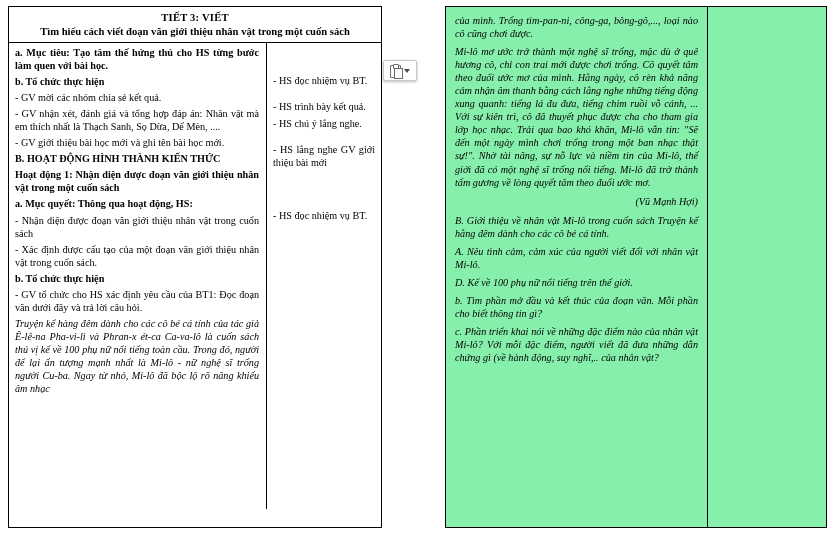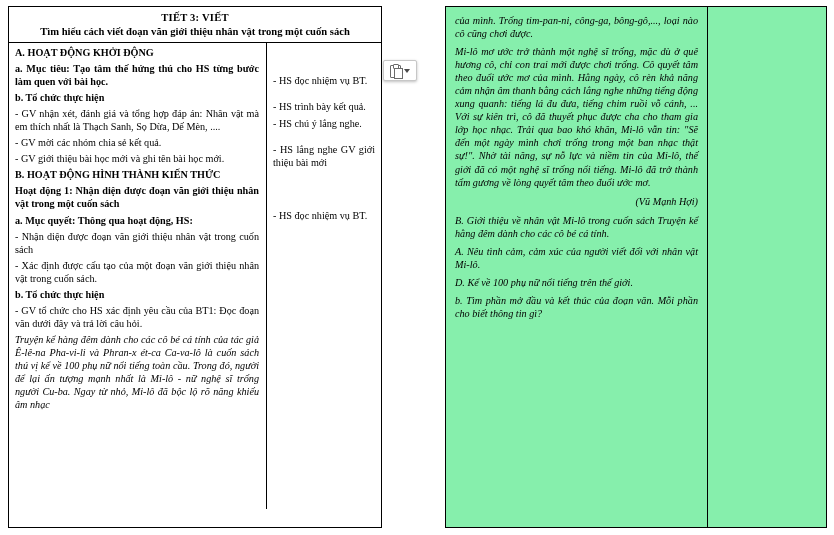--- a/index.html
+++ b/index.html
@@ -167,25 +167,24 @@
 <div class="page">
 
   <div class="doc-left">
     <div class="title-block">
       <div class="title-main">TIẾT 3: VIẾT</div>
       <div class="title-sub">Tìm hiểu cách viết đoạn văn giới thiệu nhân vật trong một cuốn sách</div>
     </div>
     <div class="rule"></div>
     <div class="cols">
       <div class="col-main">
-        <p class="b tight">A. HOẠT ĐỘNG KHỞI ĐỘNG</p>
         <p class="b tight">a. Mục tiêu: Tạo tâm thế hứng thú cho HS từng bước làm quen với bài học.</p>
         <p class="b tight">b. Tổ chức thực hiện</p>
+        <p class="tight">- GV mời các nhóm chia sẻ kết quả.</p>
         <p class="tight">- GV nhận xét, đánh giá và tổng hợp đáp án: Nhân vật mà em thích nhất là Thạch Sanh, Sọ Dừa, Dế Mèn, ....</p>
-        <p class="tight">- GV mời các nhóm chia sẻ kết quả.</p>
         <p class="tight">- GV giới thiệu bài học mới và ghi tên bài học mới.</p>
         <p class="b tight">B. HOẠT ĐỘNG HÌNH THÀNH KIẾN THỨC</p>
         <p class="b tight">Hoạt động 1: Nhận diện được đoạn văn giới thiệu nhân vật trong một cuốn sách</p>
         <p class="b tight">a. Mục quyết: Thông qua hoạt động, HS:</p>
         <p class="tight">- Nhận diện được đoạn văn giới thiệu nhân vật trong cuốn sách</p>
         <p class="tight">- Xác định được cấu tạo của một đoạn văn giới thiệu nhân vật trong cuốn sách.</p>
         <p class="b tight">b. Tổ chức thực hiện</p>
         <p class="tight">- GV tổ chức cho HS xác định yêu cầu của BT1: Đọc đoạn văn dưới đây và trả lời câu hỏi.</p>
         <p class="i tight">Truyện kể hàng đêm dành cho các cô bé cá tính của tác giả Ê-lê-na Pha-vi-li và Phran-x ét-ca Ca-va-lô là cuốn sách thú vị kể về 100 phụ nữ nổi tiếng toàn cầu. Trong đó, người để lại ấn tượng mạnh nhất là Mi-lô - nữ nghệ sĩ trống người Cu-ba. Ngay từ nhỏ, Mi-lô đã bộc lộ rõ năng khiếu âm nhạc</p>
       </div>
@@ -210,17 +209,18 @@
 
   <div class="doc-right">
     <div class="right-inner">
       <p class="i para-right">của mình. Trống tim-pan-ni, công-ga, bông-gô,..., loại nào cô cũng chơi được.</p>
       <p class="i para-right">Mi-lô mơ ước trở thành một nghệ sĩ trống, mặc dù ở quê hương cô, chỉ con trai mới được chơi trống. Cô quyết tâm theo đuổi ước mơ của mình. Hằng ngày, cô rèn khả năng cảm nhận âm thanh bằng cách lắng nghe những tiếng động xung quanh: tiếng lá đu đưa, tiếng chim ruồi vỗ cánh, ... Với sự kiên trì, cô đã thuyết phục được cha cho tham gia lớp học nhạc. Trải qua bao khó khăn, Mi-lô vẫn tin: "Sẽ đến một ngày mình chơi trống trong một ban nhạc thật sự!". Nhờ tài năng, sự nỗ lực và niềm tin của Mi-lô, thế giới đã có một nghệ sĩ trống nổi tiếng. Mi-lô đã trở thành tấm gương về lòng quyết tâm theo đuổi ước mơ.</p>
       <p class="author">(Vũ Mạnh Hợi)</p>
       <p class="i para-right">B. Giới thiệu về nhân vật Mi-lô trong cuốn sách Truyện kể hằng đêm dành cho các cô bé cá tính.</p>
       <p class="i para-right">A. Nêu tình cảm, cảm xúc của người viết đối với nhân vật Mi-lô.</p>
       <p class="i para-right">D. Kể về 100 phụ nữ nổi tiếng trên thế giới.</p>
       <p class="i para-right">b. Tìm phần mở đầu và kết thúc của đoạn văn. Mỗi phần cho biết thông tin gì?</p>
+      <p class="i para-right">c. Phần triển khai nói về những đặc điểm nào của nhân vật Mi-lô? Với mỗi đặc điểm, người viết đã đưa những dẫn chứng gì (về hành động, suy nghĩ,.. của nhân vật?</p>
     </div>
     <div class="right-rest"></div>
   </div>
 
 </div>
 
 </body></html>

